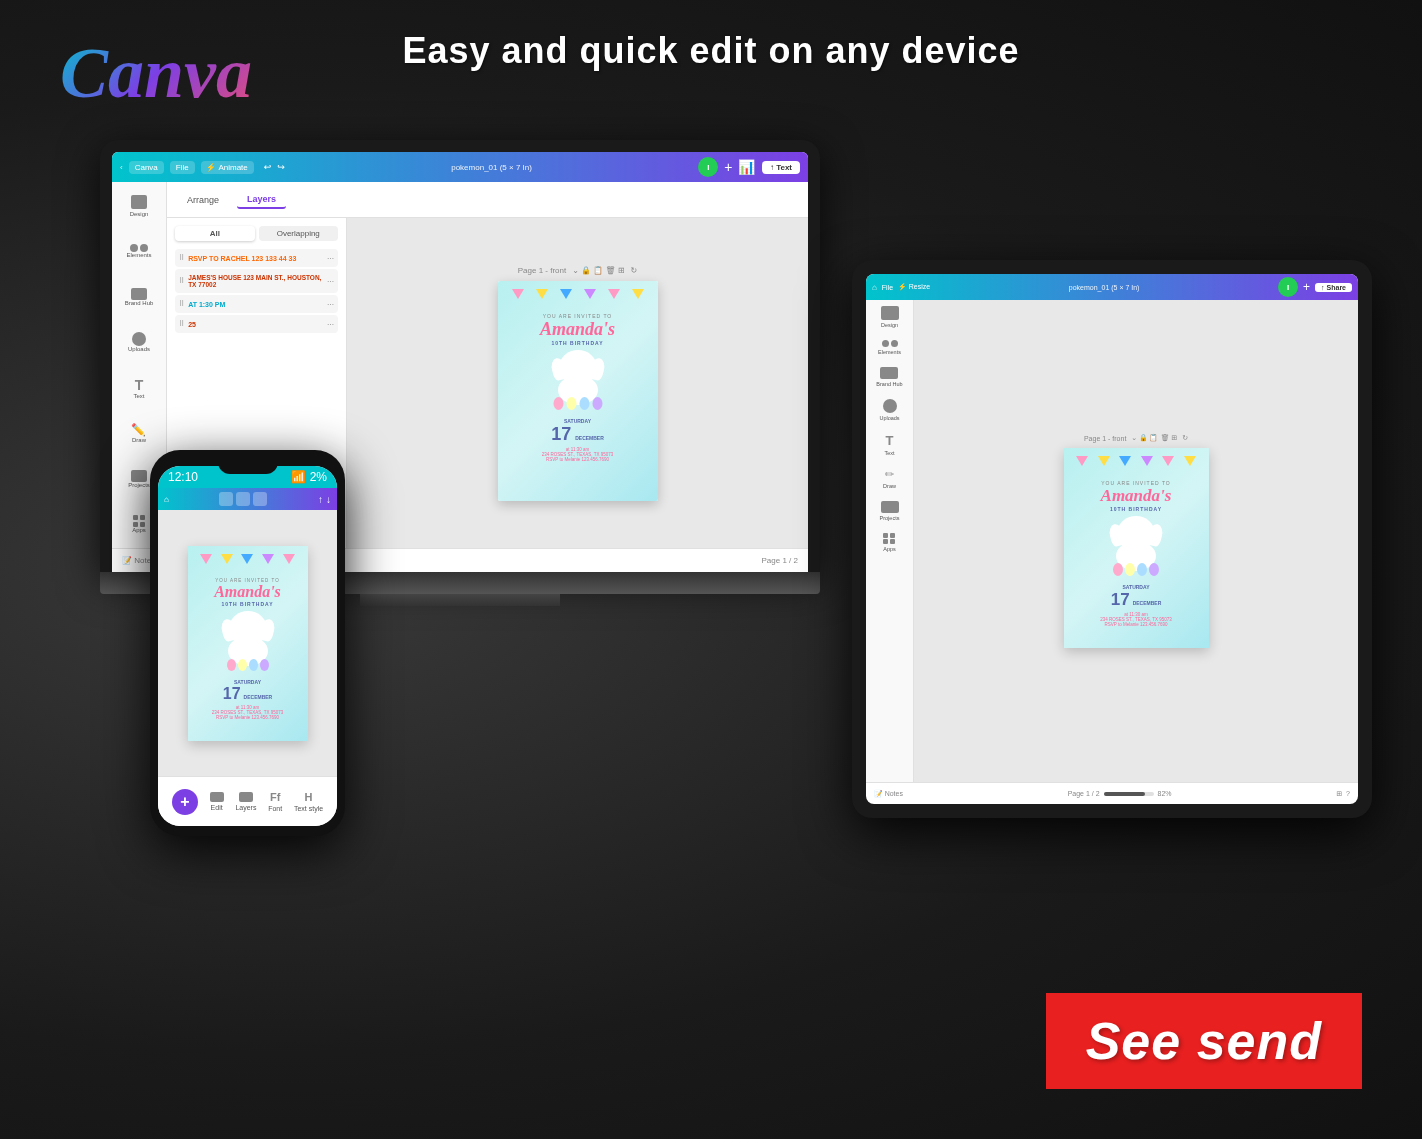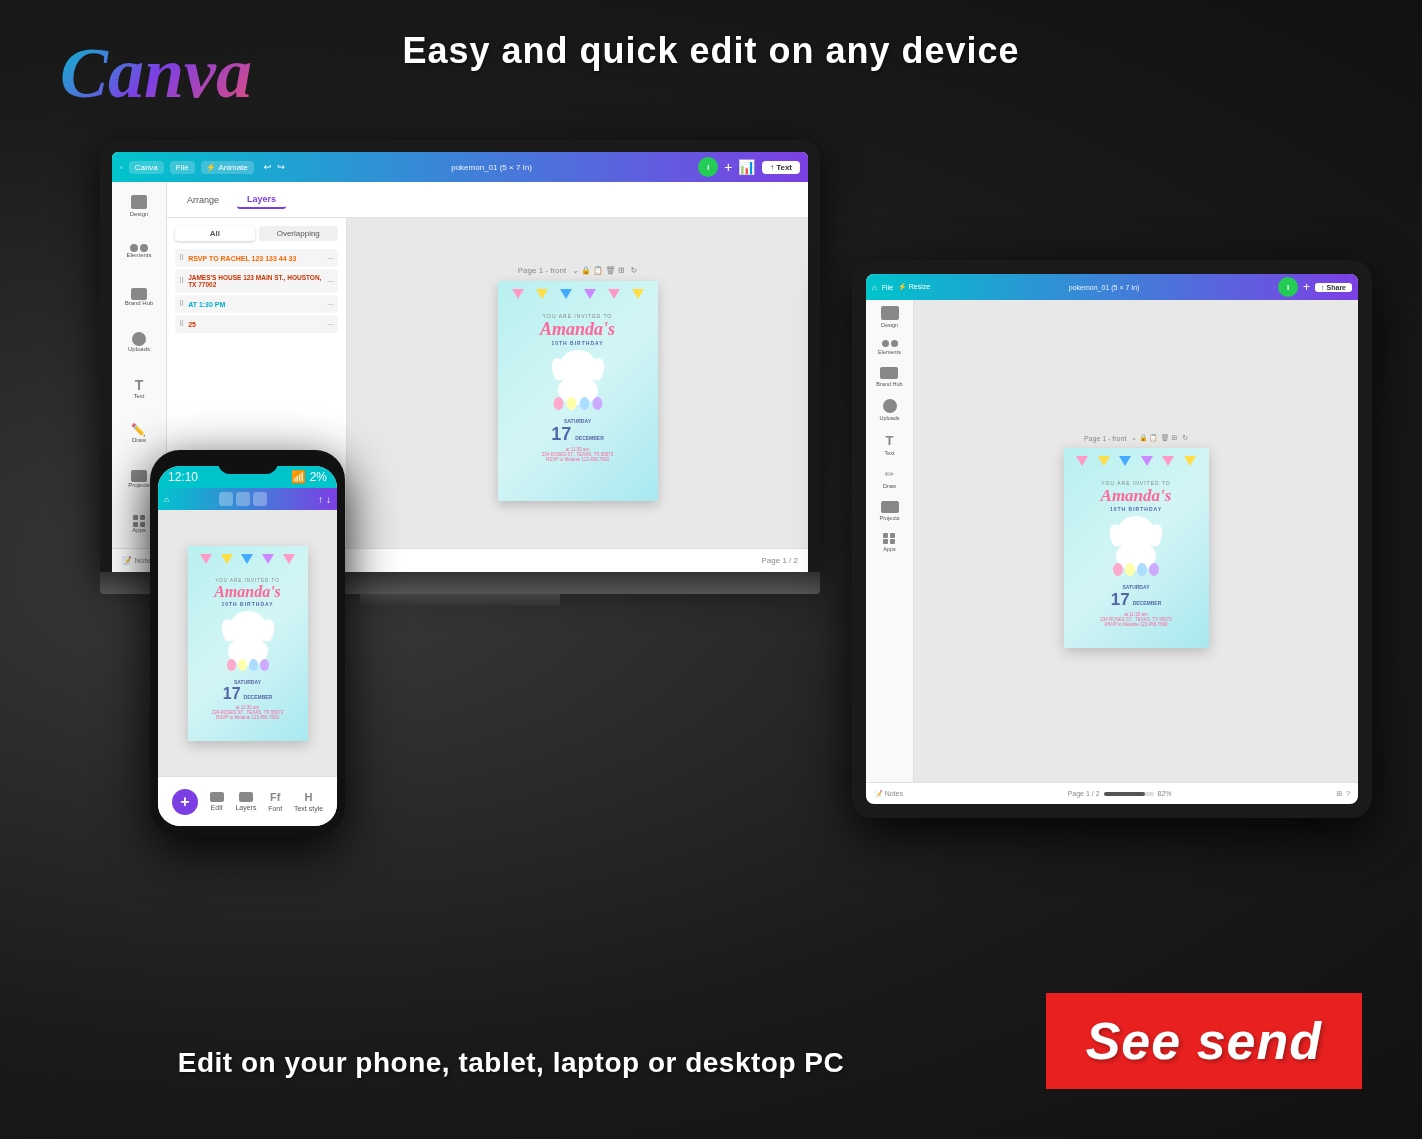--- a/index.html
+++ b/index.html
@@ -1059,16 +1059,15 @@
             <span style="cursor:pointer">⊞</span>
             <span style="cursor:pointer">?</span>
           </div>
         </div>
       </div>
     </div>
   </div>
 </div>
 
 <div class="bottom-text">
-  <div class="bottom-line">Edit on your phone, tablet, laptop or desktop PC</div>
 </div>
 
 <div class="see-next-btn">See send</div>
 
 </body></html>

